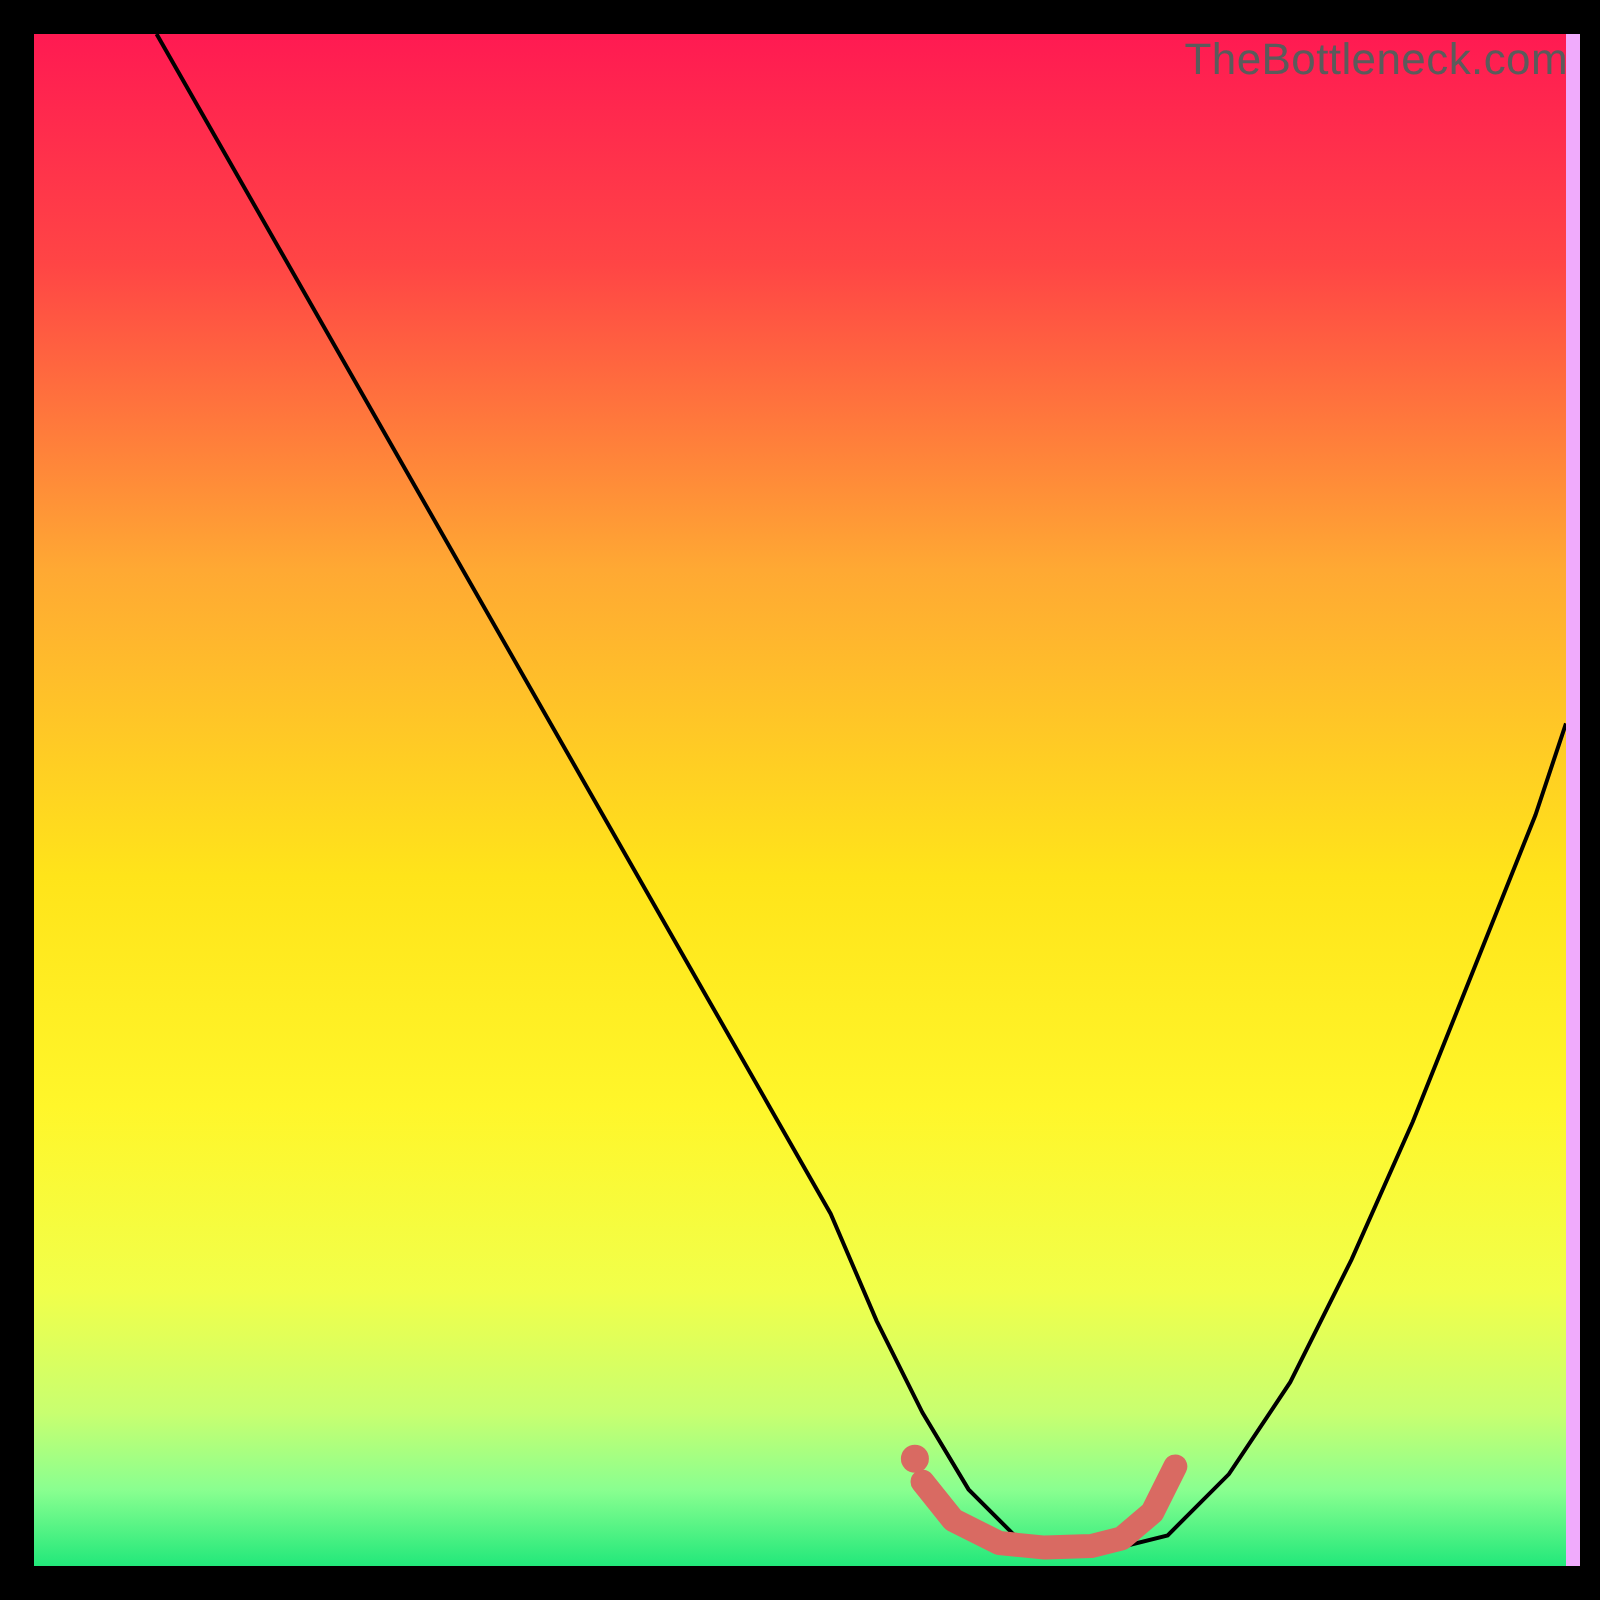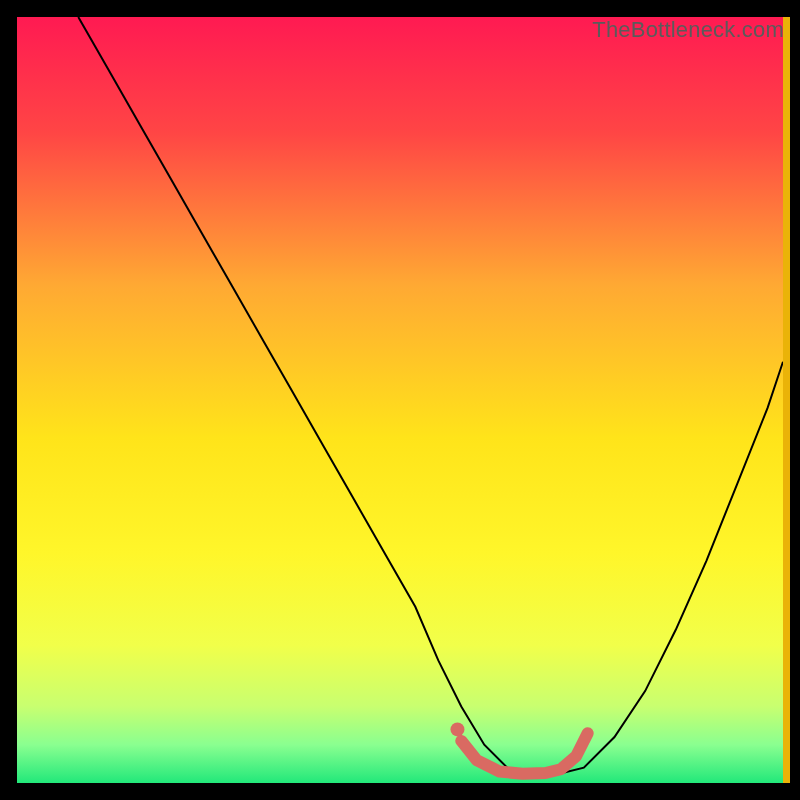--- a/index.html
+++ b/index.html
@@ -10,21 +10,21 @@
     background: #000;
     overflow: hidden;
     font-family: Arial, Helvetica, sans-serif;
   }
   .frame {
     position: absolute;
     left: 17px;
     top: 17px;
     width: 773px;
     height: 766px;
-    background: #eab308;
+    background: #f0abfc;
   }
   .plot-area {
     position: absolute;
     left: 0;
     top: 0;
     width: 766px;
     height: 766px;
   }
   .watermark {
     position: absolute;

